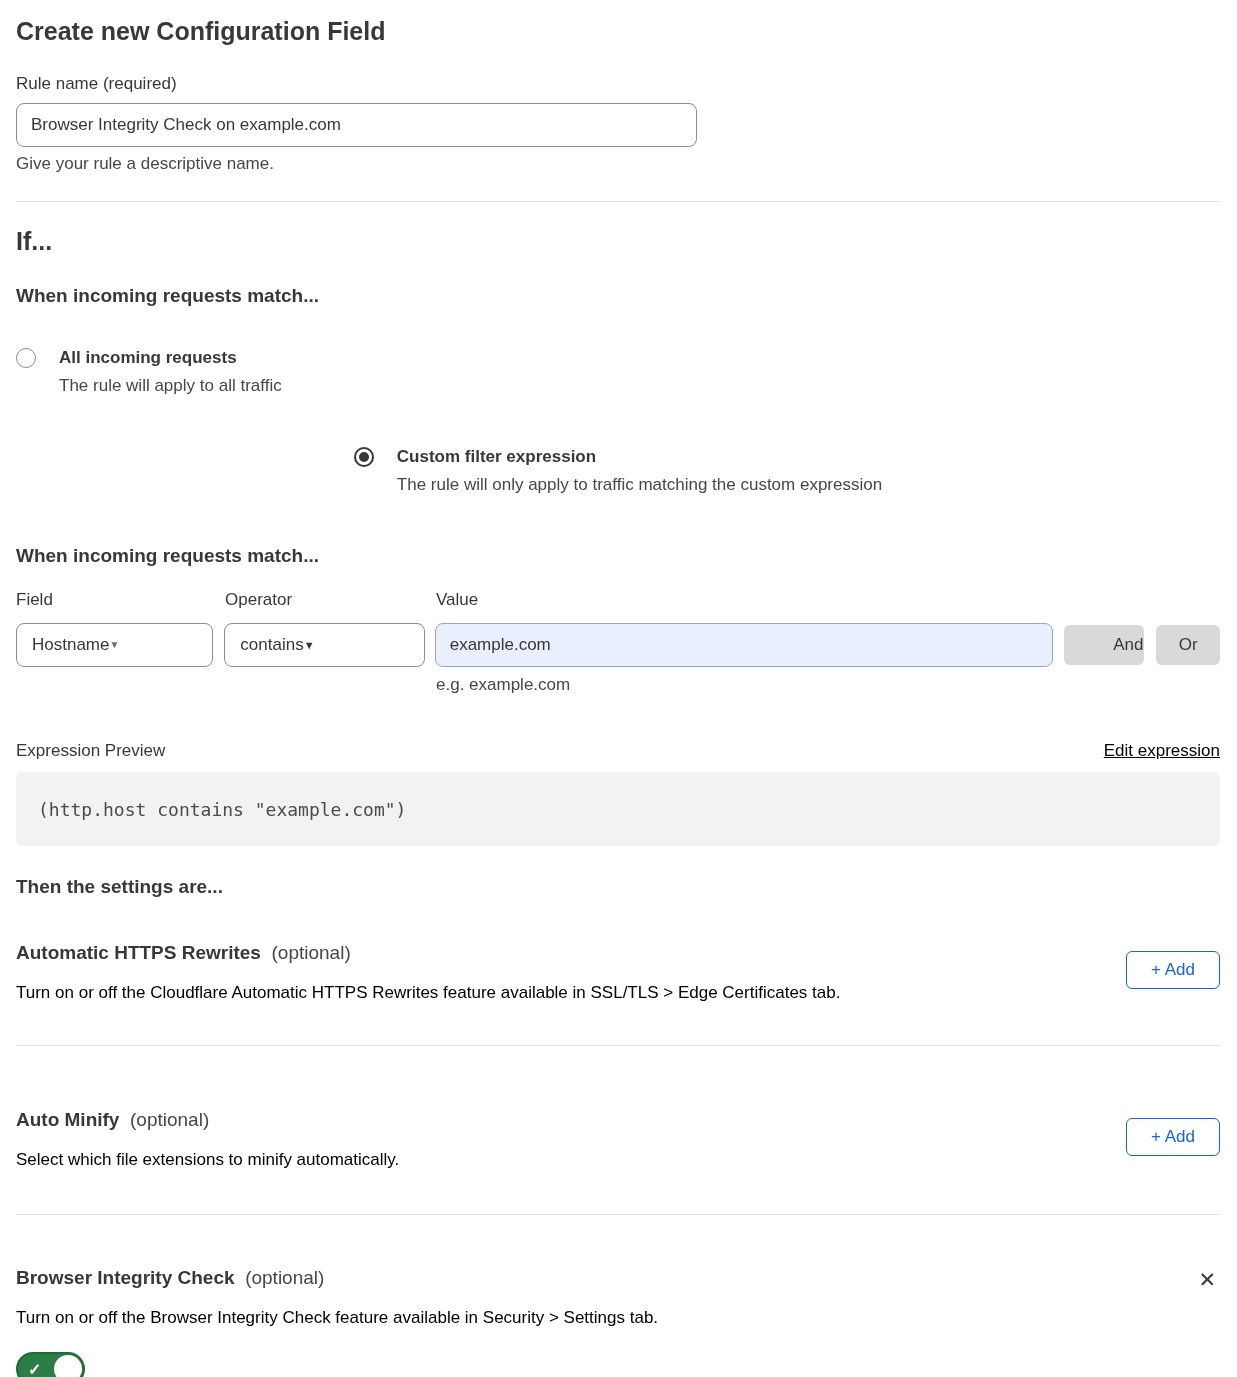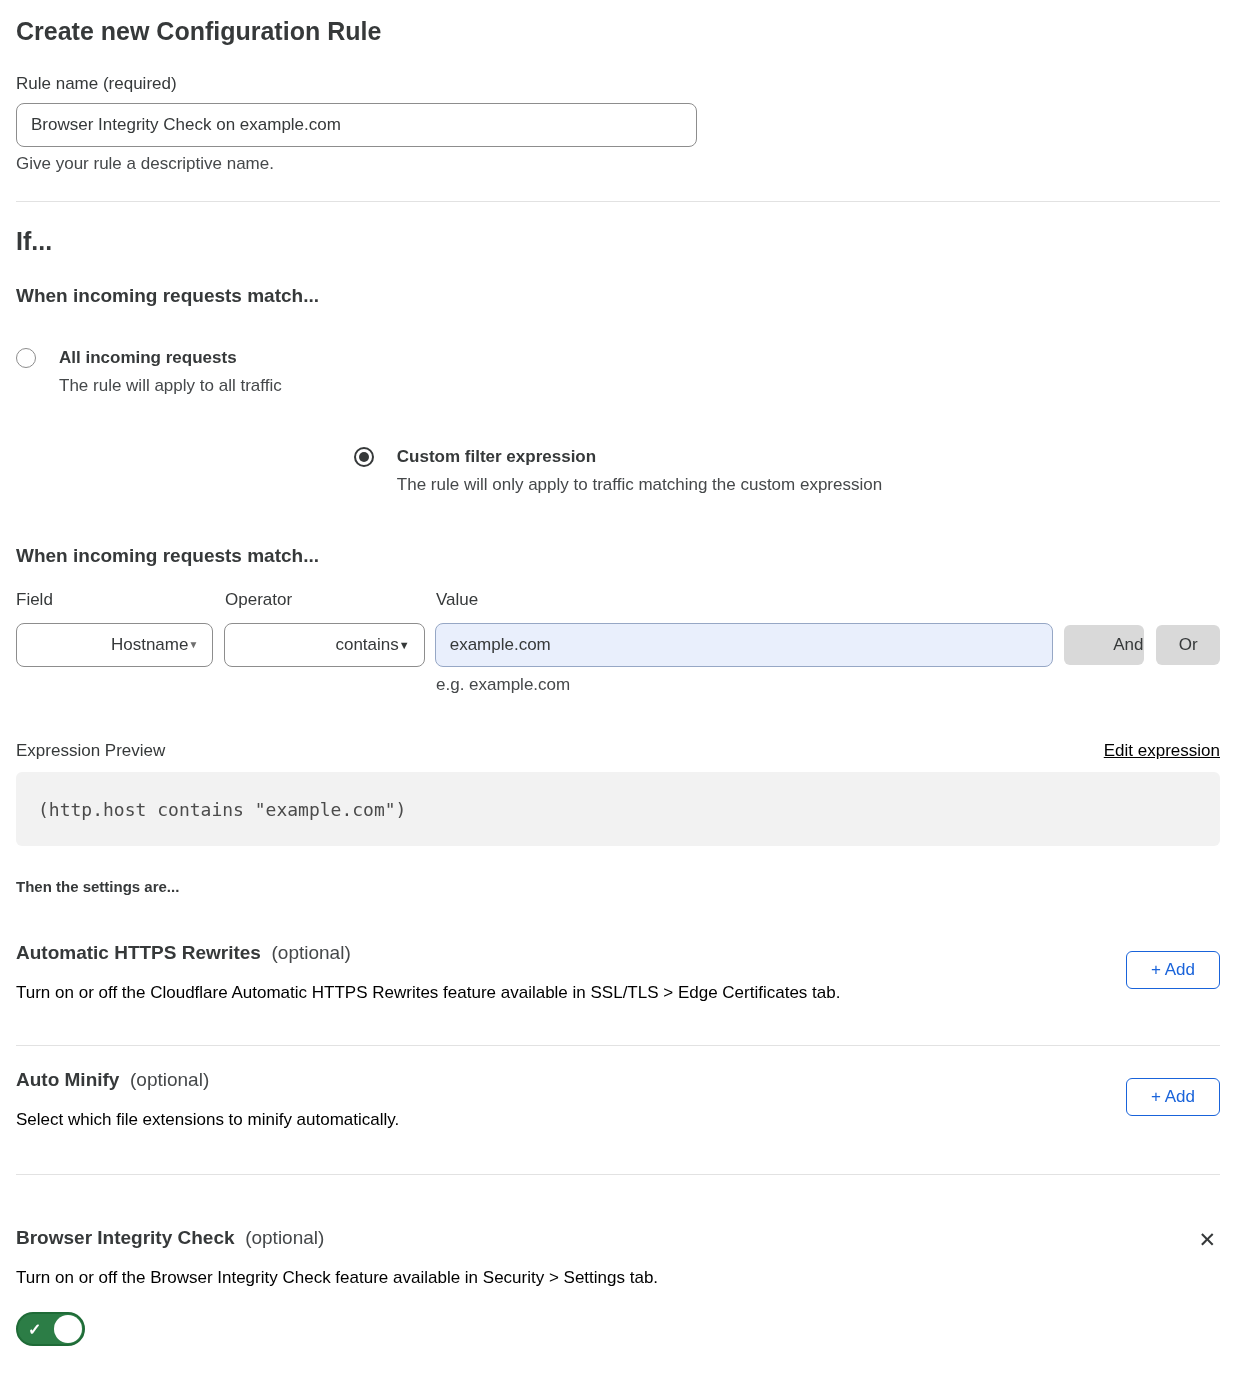--- a/index.html
+++ b/index.html
@@ -52,21 +52,21 @@
 
   .builder-labels { display: flex; margin-top: 22px; }
   .builder-labels .lbl { font-size: 17px; line-height: 20px; }
   .lbl-field { width: 198px; margin-right: 11px; }
   .lbl-operator { width: 201px; margin-right: 10px; }
   .lbl-value { width: 621px; }
 
   .builder-row { display: flex; margin-top: 13px; align-items: center; }
   .select-box {
     height: 44px; border: 1px solid #8d8d8d; border-radius: 8px; background: #fff;
-    display: flex; align-items: center; justify-content: flex-end;
+    display: flex; align-items: center; justify-content: flex-start;
     padding: 0 14px 0 15px; font-size: 17px; cursor: pointer;
   }
   .select-field { width: 198px; margin-right: 11px; }
   .select-operator { width: 201px; margin-right: 10px; }
   .chevron { font-size: 11px; color: #36393a; line-height: 1; }
   .chevron.gray { color: #6f6f6f; font-size: 10px; }
   .value-input {
     width: 621px; height: 44px; border: 1px solid #96a7c5; border-radius: 8px;
     background: #e9effc; padding: 0 14px; font-family: "Liberation Sans", sans-serif;
     font-size: 17px; color: #36393a; outline: none; margin-right: 11px;
@@ -84,25 +84,25 @@
   .preview-row { display: flex; justify-content: space-between; align-items: flex-end; margin-top: 45px; }
   .preview-label { font-size: 17px; line-height: 22px; }
   .edit-link { font-size: 17px; line-height: 22px; color: #000000; text-decoration: underline; cursor: pointer; }
 
   .code-block {
     margin-top: 10px; height: 74px; background: #f2f2f2; border-radius: 6px;
     display: flex; align-items: center; padding: 0 22px;
     font-family: "DejaVu Sans Mono", monospace; font-size: 18px; color: #4b4b4b;
   }
 
-  h3.then-heading { margin-top: 29px; font-size: 15px; font-weight: 700; line-height: 24px; }
+  h3.then-heading { margin-top: 29px; font-size: 19px; font-weight: 700; line-height: 24px; }
 
   .setting-row { display: flex; justify-content: space-between; align-items: flex-start; }
   .setting-row.s1 { margin-top: 42px; }
-  .setting-row.s2 { margin-top: 22px; }
+  .setting-row.s2 { margin-top: 62px; }
   .setting-row.s3 { margin-top: 51px; }
   .setting-title { font-size: 19px; line-height: 24px; font-weight: 700; }
   .setting-title .optional { font-weight: 400; color: #45484a; }
   .setting-desc { margin-top: 18px; font-size: 17px; line-height: 20px; color: #000000; }
   .add-button {
     margin-top: 10px; width: 94px; height: 38px; border: 1px solid #1963da; border-radius: 6px;
     background: #fff; color: #1963da; font-family: "Liberation Sans", sans-serif;
     font-size: 17px; cursor: pointer; flex: 0 0 auto;
   }
   .close-icon {
@@ -122,21 +122,21 @@
   .toggle .knob {
     position: absolute; right: 1px; top: 50%; transform: translateY(-50%);
     width: 28px; height: 28px; border-radius: 50%; background: #ffffff;
   }
 </style>
 </head>
 <body>
 
 <div class="page">
 
-  <h1 class="page-title">Create new Configuration Rule</h1>
+  <h1 class="page-title">Create new Configuration Field</h1>
 
   <div class="field-label">Rule name (required)</div>
   <input class="rule-name-input" type="text" value="Browser Integrity Check on example.com" style="">
   <div class="helper-text">Give your rule a descriptive name.</div>
 
   <hr class="divider d1">
 
   <h2 class="if-heading">If...</h2>
   <h3 class="sub-heading">When incoming requests match...</h3>
 

